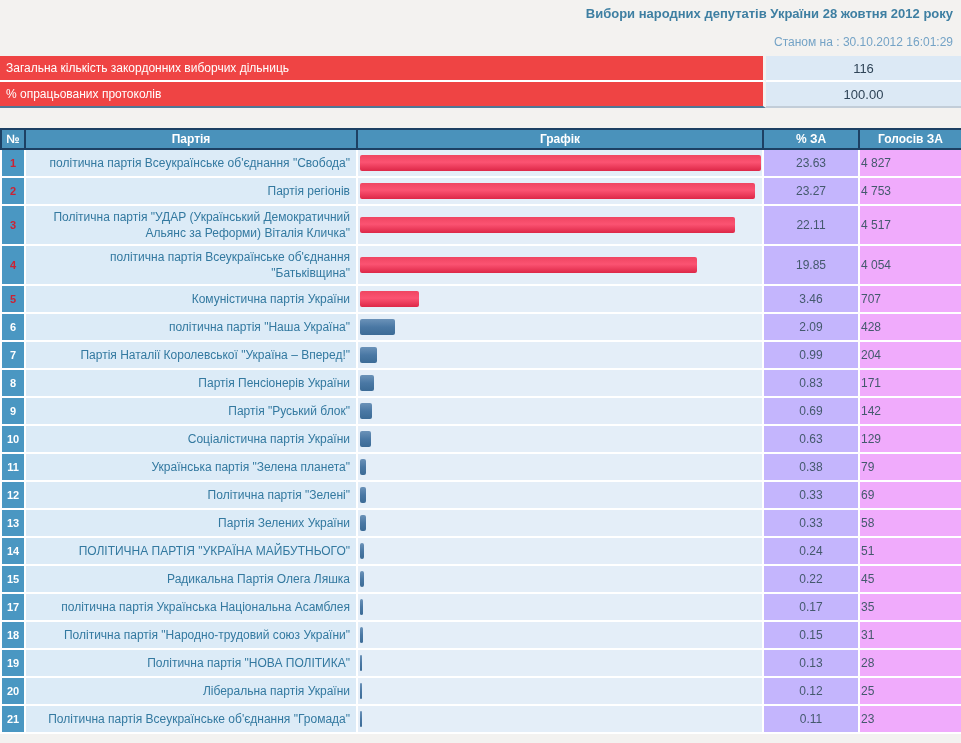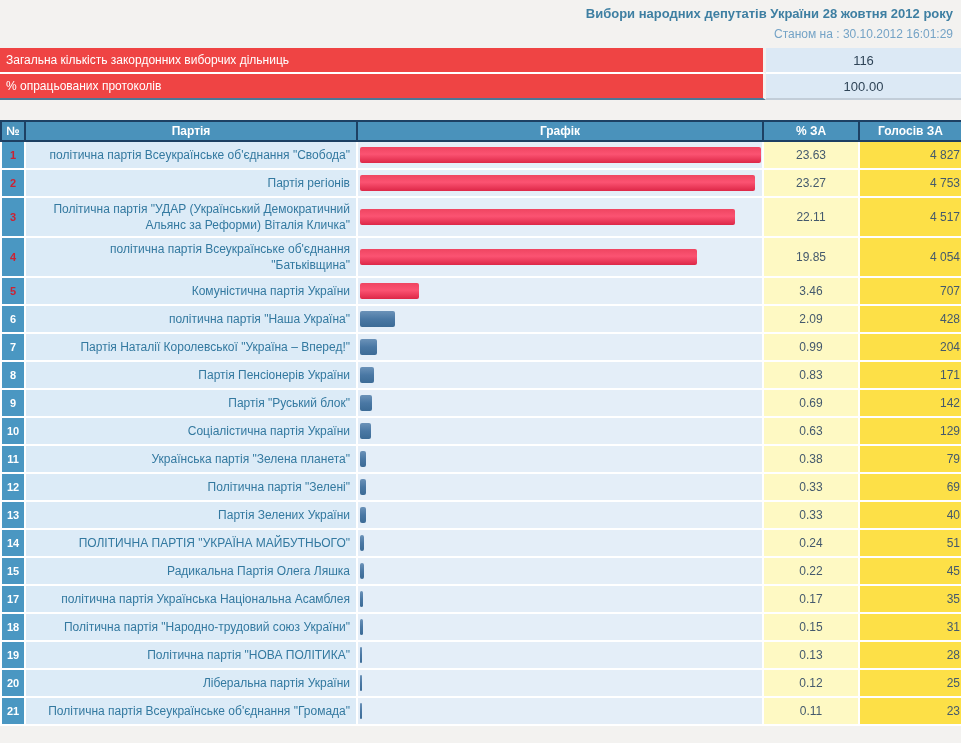--- a/index.html
+++ b/index.html
@@ -6,21 +6,21 @@
   html,body { margin:0; padding:0; }
   body {
     font-family: "Liberation Sans", "DejaVu Sans", sans-serif;
     background: #f3f2f0;
   }
   .page { width: 961px; height: 743px; background: #f3f2f0; overflow: hidden; }
 
   
   .top { padding: 4px 6px 0 0; text-align: right; }
   .title { font-size: 13px; font-weight: bold; color: #3e7fa2; padding: 2px 2px 0 0; }
-  .asof { font-size: 12px; color: #74a3c6; margin-top: 6px; padding-right: 2px; }
+  .asof { font-size: 12px; color: #74a3c6; margin-top: 14px; padding-right: 2px; }
 
   
   table.info { width: 961px; border-collapse: separate; border-spacing: 0; margin-top: 7px; }
   table.info td { height: 26px; }
   td.info-label {
     background: #ef4444; color: #ffffff; font-size: 12px;
     padding: 2px 6px; border-right: 3px solid #f3f2f0; border-bottom: 2px solid #ffffff;
   }
   td.info-value {
     background: #dce9f5; color: #2f4457; font-size: 13px; text-align: center;
@@ -42,22 +42,22 @@
   td.num.num-red   { color: #cc2233; }
   td.num.num-white { color: #ffffff; }
   td.party {
     background: #dcebf7; color: #3379a0; font-size: 12px; line-height: 16px;
     padding: 3px 6px; text-align: right;
   }
   td.graph { background: #e4eef8; padding: 5px 2px; }
   .bar { height: 16px; border-radius: 2px; min-width: 2px; }
   .bar-red  { background: linear-gradient(180deg, #ef4561 0%, #fb5372 45%, #dd2747 100%); }
   .bar-blue { background: linear-gradient(180deg, #6b92b8 0%, #4a78a4 50%, #3c6b96 100%); }
-  td.pct   { background: #fef9c3; color: #44596d; font-size: 12px; text-align: center; }
-  td.votes { background: #fde047; color: #44596d; font-size: 12px; text-align: right; }
+  td.pct   { background: #c4b5fd; color: #44596d; font-size: 12px; text-align: center; }
+  td.votes { background: #f0abfc; color: #44596d; font-size: 12px; text-align: left; }
 </style>
 </head>
 <body>
 
 <div class="page">
 
   <div class="top">
     <div class="title">Вибори народних депутатів України 28 жовтня 2012 року</div>
     <div class="asof">Станом на : 30.10.2012 16:01:29</div>
   </div>
@@ -205,21 +205,21 @@
     <td class="pct">0.33</td>
     <td class="votes">69</td>
   </tr>
         <tr class="data-row">
     <td class="num num-white">13</td>
     <td class="party">Партія Зелених України</td>
     <td class="graph">
       <div class="bar bar-blue" style="width: 6px;"></div>
     </td>
     <td class="pct">0.33</td>
-    <td class="votes">40</td>
+    <td class="votes">58</td>
   </tr>
         <tr class="data-row">
     <td class="num num-white">14</td>
     <td class="party">ПОЛІТИЧНА ПАРТІЯ "УКРАЇНА МАЙБУТНЬОГО"</td>
     <td class="graph">
       <div class="bar bar-blue" style="width: 4px;"></div>
     </td>
     <td class="pct">0.24</td>
     <td class="votes">51</td>
   </tr>

